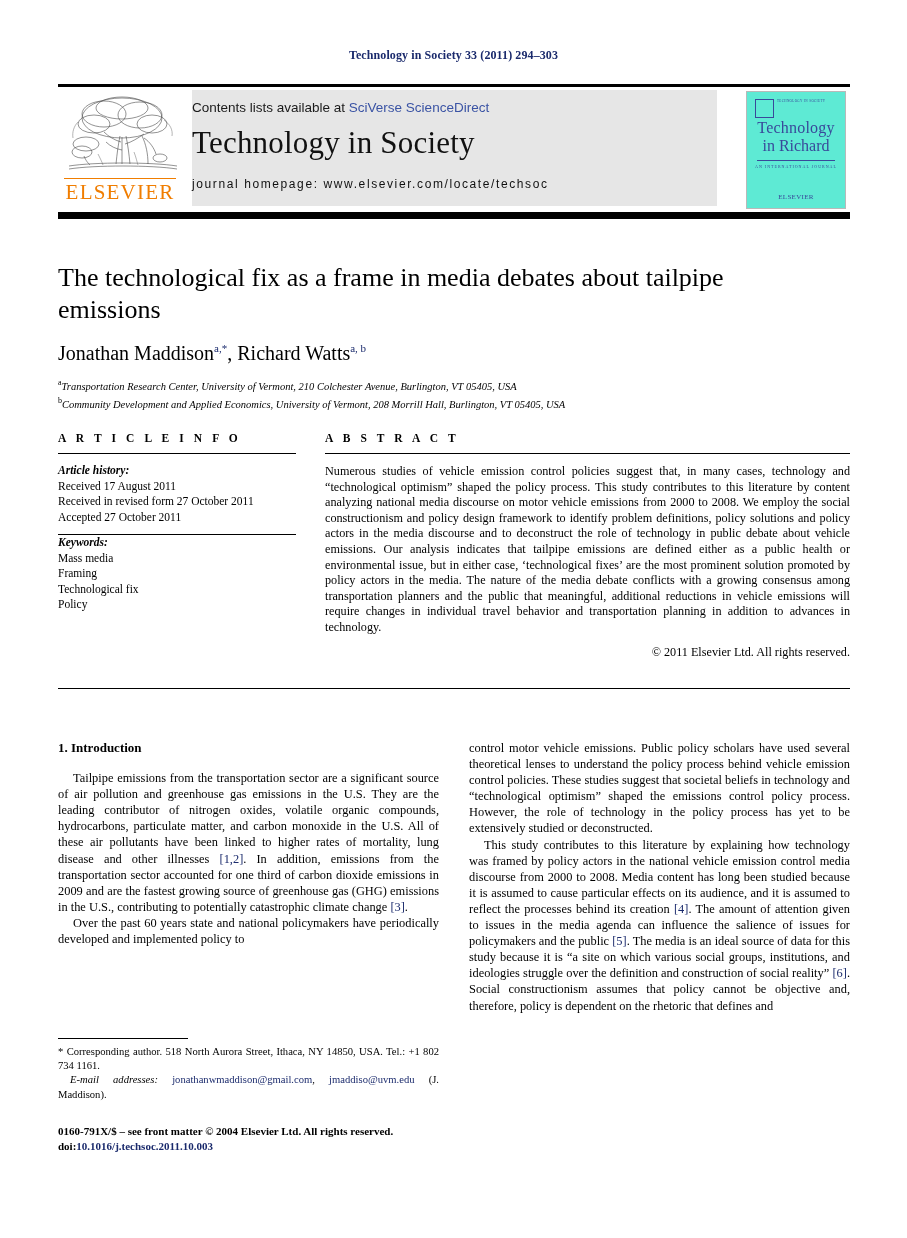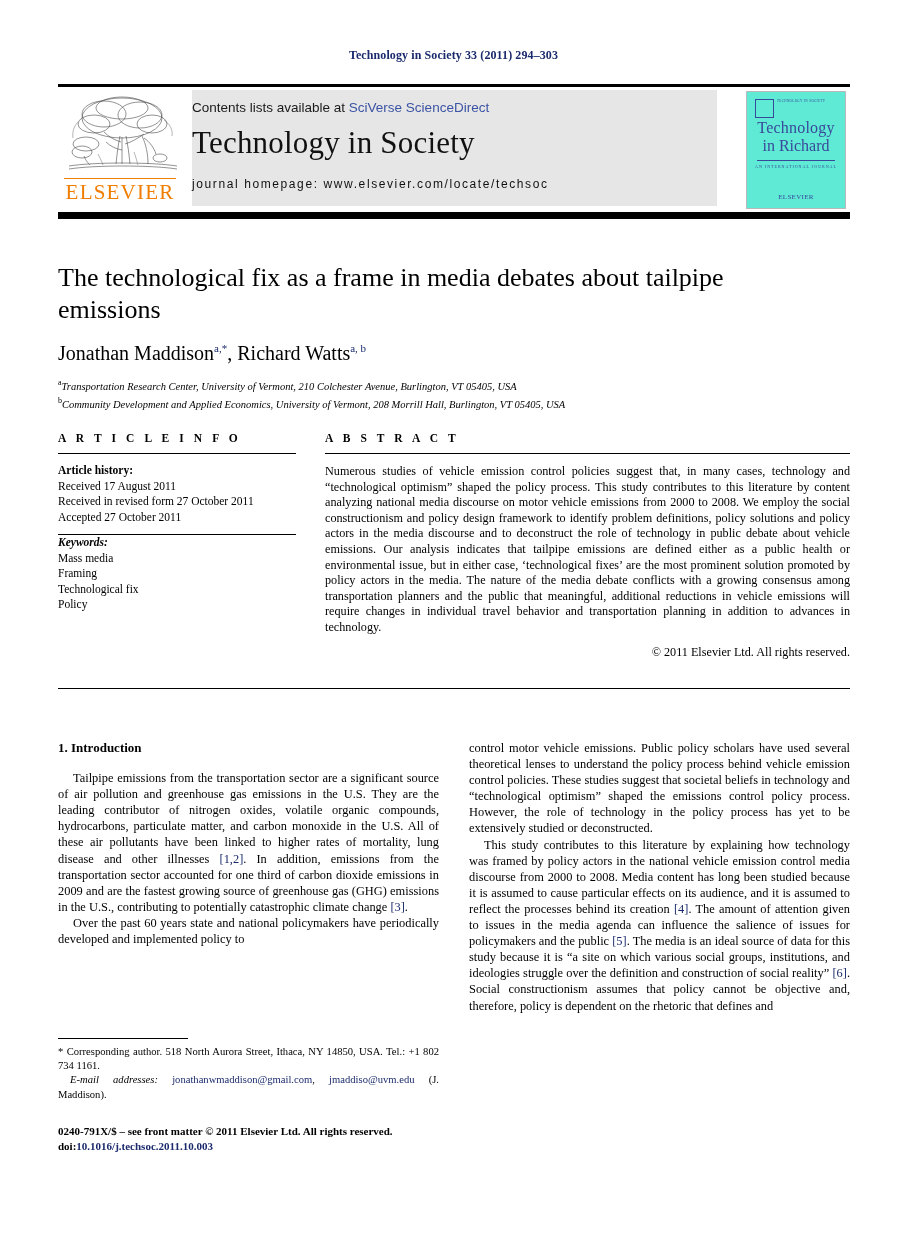--- a/index.html
+++ b/index.html
@@ -242,20 +242,21 @@
   .hr-black {
     border-top: 1.4px solid #000;
     margin-top: 9px;
   }
   .hist {
     margin-top: 9px;
     font-size: 11.5px;
     line-height: 15.5px;
   }
   .hist .lbl {
+    font-style: italic;
     font-weight: bold;
   }
   .kw {
     font-size: 11.5px;
     line-height: 15.5px;
   }
   .kw .lbl {
     font-style: italic;
     font-weight: bold;
   }
@@ -469,17 +470,17 @@
     <p class="para"><span>This study contributes to this literature by explaining how technology was framed by policy actors in the national vehicle emission control media discourse from 2000 to 2008. Media content has long been studied because it is assumed to cause particular effects on its audience, and it is assumed to reflect the processes behind its creation </span><span class="ref">[4]</span><span>. The amount of attention given to issues in the media agenda can influence the salience of issues for policymakers and the public </span><span class="ref">[5]</span><span>. The media is an ideal source of data for this study because it is “a site on which various social groups, institutions, and ideologies struggle over the definition and construction of social reality” </span><span class="ref">[6]</span><span>. Social constructionism assumes that policy cannot be objective and, therefore, policy is dependent on the rhetoric that defines and</span></p>
   </div>
 
   <div class="footnote">
     <div class="foot-rule"></div>
     <div class="foot-text">* Corresponding author. 518 North Aurora Street, Ithaca, NY 14850, USA. Tel.: +1 802 734 1161.</div>
     <div class="foot-text" style="text-indent:12px"><span class="em-label">E-mail addresses:</span> <span class="mail">jonathanwmaddison@gmail.com</span><span>, </span><span class="mail">jmaddiso@uvm.edu</span><span> (J. Maddison).</span></div>
   </div>
 
   <div class="issn">
-    <div>0240-791X/$ – see front matter © 2011 Elsevier Ltd. All rights reserved.</div>
+    <div>0160-791X/$ – see front matter © 2004 Elsevier Ltd. All rights reserved.</div>
     <div><span>doi:</span><span class="doi-link">10.1016/j.techsoc.2011.10.003</span></div>
   </div>
 
 </div>
 
 </body></html>

